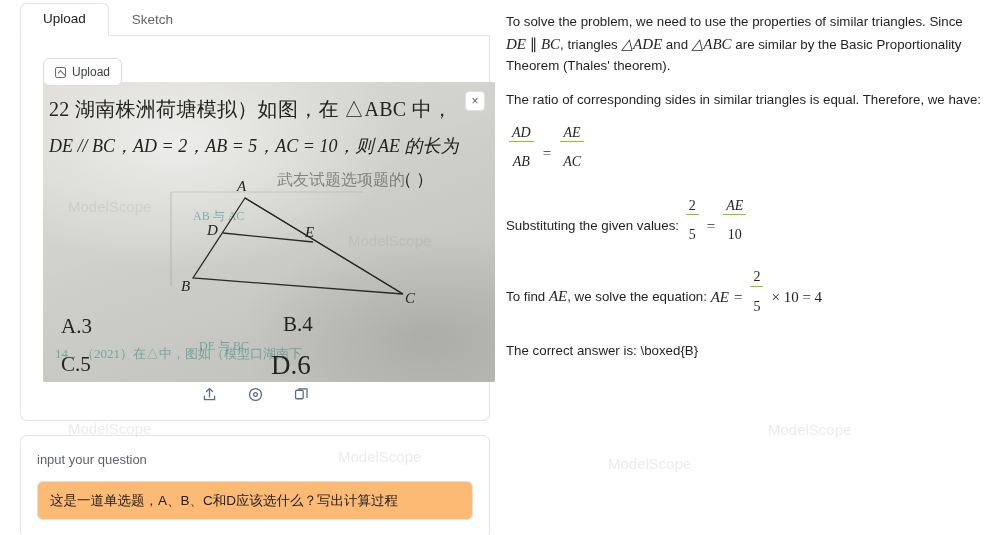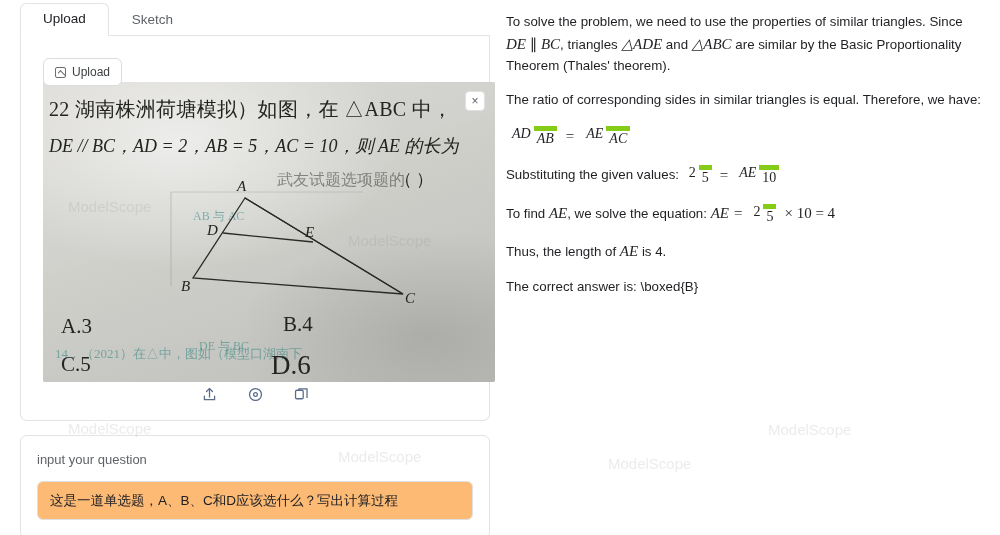--- a/index.html
+++ b/index.html
@@ -230,30 +230,30 @@
     font-family: "Liberation Serif", serif;
     font-style: italic;
     font-size: 15px;
   }
   .mathr {
     font-family: "Liberation Serif", serif;
     font-size: 15px;
   }
   .frac {
     display: inline-flex;
-    flex-direction: row;
+    flex-direction: column;
     vertical-align: middle;
     text-align: center;
     font-family: "Liberation Serif", serif;
     font-size: 14px;
     line-height: 1.15;
     margin: 0 3px;
   }
   .frac .num { font-style: italic; padding: 0 3px; }
-  .frac .den { font-style: italic; padding: 0 3px; border-top: 5px solid #84cc16; }
+  .frac .den { font-style: italic; padding: 12px 3px; border-top: 1px solid #84cc16; }
   .frac.upright .num, .frac.upright .den { font-style: normal; }
   .eqrow {
     display: flex;
     align-items: center;
     gap: 6px;
     margin: 4px 0 16px 0;
     font-family: "Liberation Serif", serif;
     font-size: 15px;
   }
   .inline-eq { display: inline-flex; align-items: center; gap: 5px; vertical-align: middle; }
@@ -452,25 +452,20 @@
         <span class="mathi">AE</span>
         <span class="mathr">=</span>
         <span class="frac upright">
           <span class="num">2</span>
           <span class="den">5</span>
         </span>
         <span class="mathr">× 10 = 4</span>
       </span>
     </p>
 
-    <p>
-      <span>Thus, the length of</span>
-      <span class="mathi">AE</span>
-      <span>is 4.</span>
-    </p>
 
     <p>The correct answer is: \boxed{B}</p>
 
     <div class="wm" style="left:220px; top:418px;">ModelScope</div>
     <div class="wm" style="left:60px; top:452px;">ModelScope</div>
 
   </div>
 </div>
 
 </body></html>

